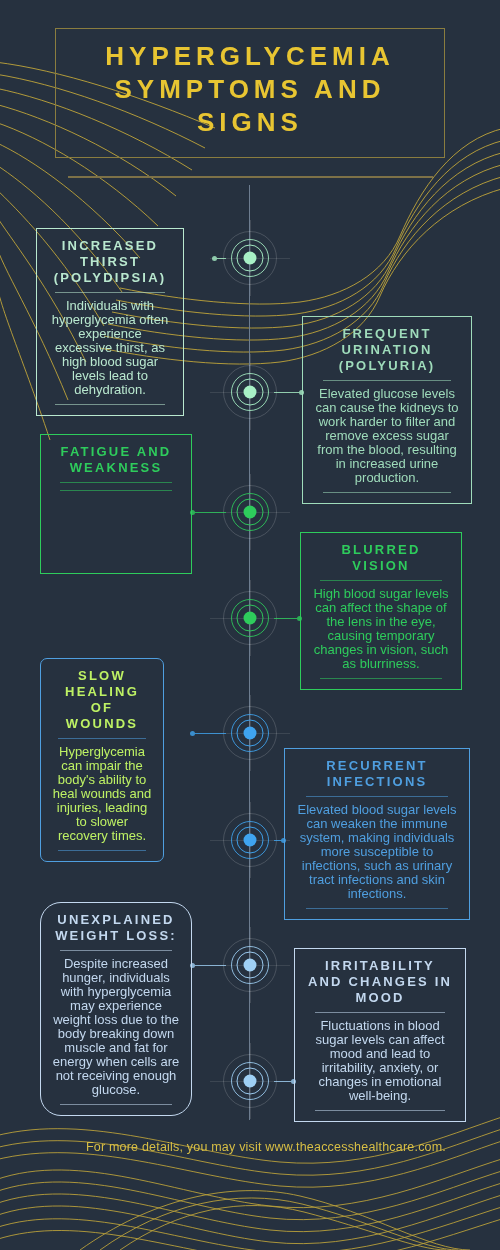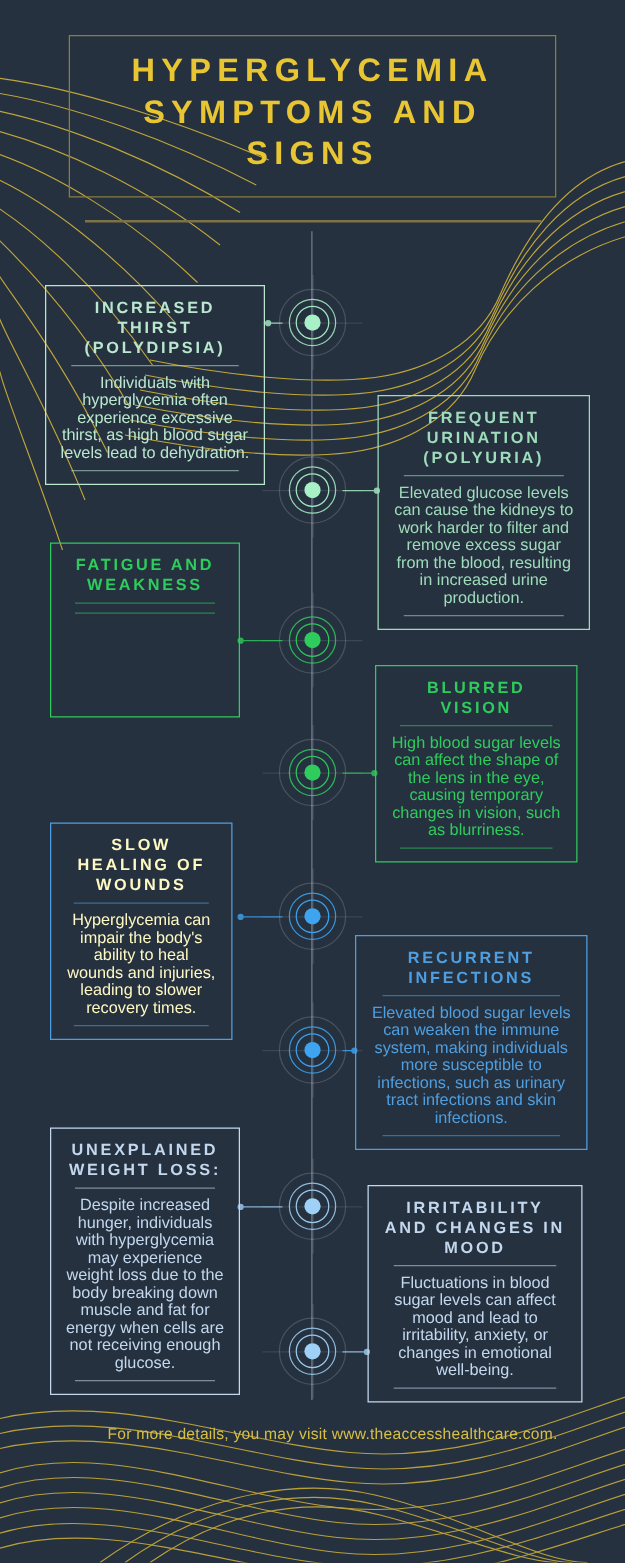--- a/index.html
+++ b/index.html
@@ -221,21 +221,21 @@
       </div>
       <div class="conn" style="background: rgb(159, 208, 245); opacity: 0.8; left: 192px; width: 34px; top: 965px;">
         <span class="cdot" style="left:-2px;background:#9fd0f5"></span>
       </div>
       <div class="conn" style="background: rgb(159, 208, 245); opacity: 0.8; left: 274px; width: 20px; top: 1081px;">
         <span class="cdot" style="right:-2px;background:#9fd0f5"></span>
       </div>
     </div>
 
   <div id="cards">
-      <div class="card" style="left: 36px; top: 228px; width: 176px; min-height: 128px; border-color: rgb(185, 232, 207); color: rgb(185, 232, 207);">
+      <div class="card" style="left: 36px; top: 228px; width: 148px; min-height: 128px; border-color: rgb(185, 232, 207); color: rgb(185, 232, 207);">
         <h3>INCREASED THIRST (POLYDIPSIA)</h3>
         <div class="hr" style="background: rgb(185, 232, 207);"></div>
         <p>Individuals with hyperglycemia often experience excessive thirst, as high blood sugar levels lead to dehydration.</p>
         <div class="hr-b" style="background: rgb(185, 232, 207);"></div>
       </div>
       <div class="card" style="left: 302px; top: 316px; width: 170px; min-height: 132px; border-color: rgb(159, 220, 187); color: rgb(159, 220, 187);">
         <h3>FREQUENT URINATION (POLYURIA)</h3>
         <div class="hr" style="background: rgb(159, 220, 187);"></div>
         <p>Elevated glucose levels can cause the kidneys to work harder to filter and remove excess sugar from the blood, resulting in increased urine production.</p>
         <div class="hr-b" style="background: rgb(159, 220, 187);"></div>
@@ -244,33 +244,33 @@
         <h3>FATIGUE AND WEAKNESS</h3>
         <div class="hr" style="background: rgb(46, 204, 92);"></div>
         <div class="hr-b" style="background: rgb(46, 204, 92);"></div>
       </div>
       <div class="card" style="left: 300px; top: 532px; width: 162px; min-height: 148px; border-color: rgb(46, 204, 92); color: rgb(46, 204, 92);">
         <h3>BLURRED VISION</h3>
         <div class="hr" style="background: rgb(46, 204, 92);"></div>
         <p>High blood sugar levels can affect the shape of the lens in the eye, causing temporary changes in vision, such as blurriness.</p>
         <div class="hr-b" style="background: rgb(46, 204, 92);"></div>
       </div>
-      <div class="card" style="left: 40px; top: 658px; width: 146px; min-height: 148px; border-color: rgb(79, 159, 224); color: #fef9c3;">
+      <div class="card" style="left: 40px; top: 658px; width: 124px; min-height: 148px; border-color: rgb(79, 159, 224); color: #bef264; border-radius: 7px;">
         <h3>SLOW HEALING OF WOUNDS</h3>
         <div class="hr" style="background: rgb(79, 159, 224);"></div>
         <p>Hyperglycemia can impair the body's ability to heal wounds and injuries, leading to slower recovery times.</p>
         <div class="hr-b" style="background: rgb(79, 159, 224);"></div>
       </div>
       <div class="card" style="left: 284px; top: 748px; width: 186px; min-height: 140px; border-color: rgb(79, 159, 224); color: rgb(79, 159, 224);">
         <h3>RECURRENT INFECTIONS</h3>
         <div class="hr" style="background: rgb(79, 159, 224);"></div>
         <p>Elevated blood sugar levels can weaken the immune system, making individuals more susceptible to infections, such as urinary tract infections and skin infections.</p>
         <div class="hr-b" style="background: rgb(79, 159, 224);"></div>
       </div>
-      <div class="card" style="left: 40px; top: 902px; width: 152px; min-height: 158px; border-color: rgb(195, 216, 239); color: rgb(195, 216, 239);">
+      <div class="card" style="left: 40px; top: 902px; width: 152px; min-height: 158px; border-color: rgb(195, 216, 239); color: rgb(195, 216, 239); border-radius: 21px;">
         <h3>UNEXPLAINED WEIGHT LOSS:</h3>
         <div class="hr" style="background: rgb(195, 216, 239);"></div>
         <p>Despite increased hunger, individuals with hyperglycemia may experience weight loss due to the body breaking down muscle and fat for energy when cells are not receiving enough glucose.</p>
         <div class="hr-b" style="background: rgb(195, 216, 239);"></div>
       </div>
       <div class="card" style="left: 294px; top: 948px; width: 172px; min-height: 168px; border-color: rgb(195, 216, 239); color: rgb(195, 216, 239);">
         <h3>IRRITABILITY AND CHANGES IN MOOD</h3>
         <div class="hr" style="background: rgb(195, 216, 239);"></div>
         <p>Fluctuations in blood sugar levels can affect mood and lead to irritability, anxiety, or changes in emotional well-being.</p>
         <div class="hr-b" style="background: rgb(195, 216, 239);"></div>

